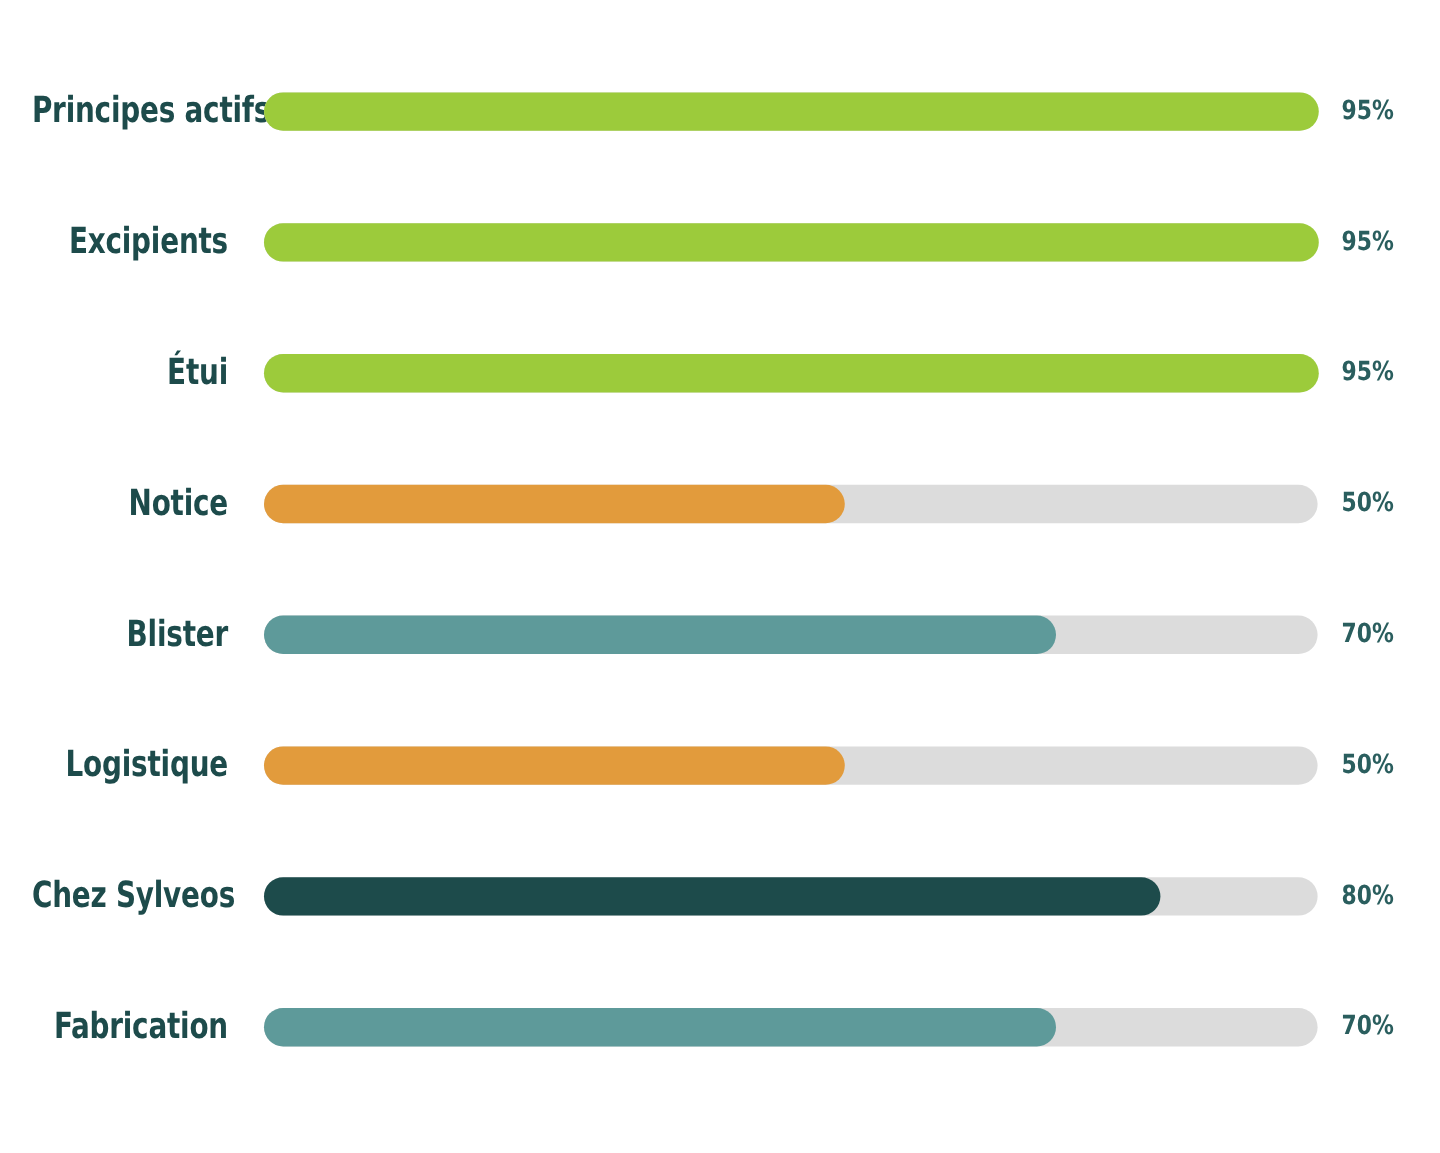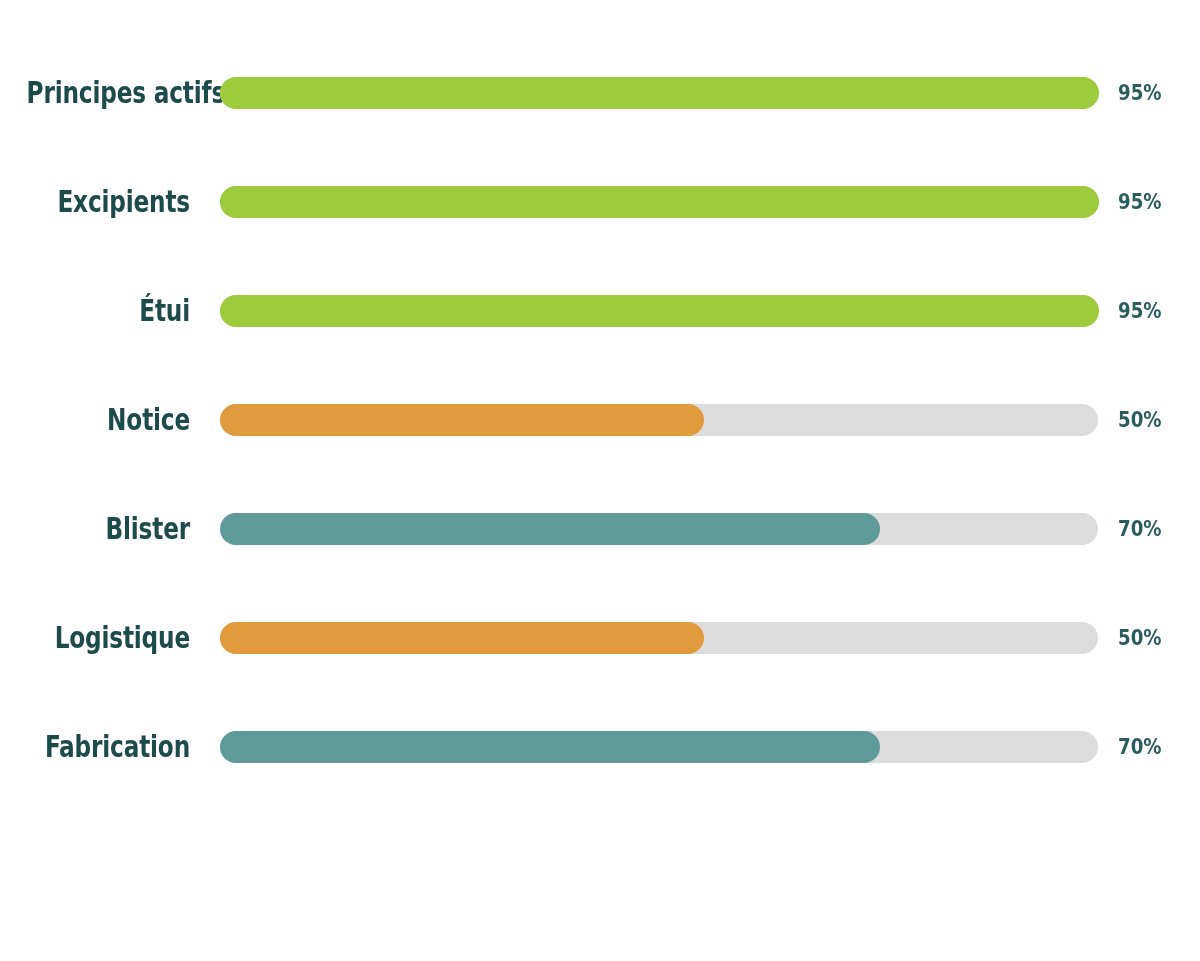--- a/index.html
+++ b/index.html
@@ -133,20 +133,28 @@
       </div>
       <div class="bar-row">
         <div class="row-label">Logistique</div>
         <div class="track-wrap">
           <div class="track"></div>
           <div class="fill" style="background: rgb(226, 155, 60); width: 484px;"></div>
         </div>
         <div class="row-value">50%</div>
       </div>
       <div class="bar-row">
+        <div class="row-label">Chez Sylveos</div>
+        <div class="track-wrap">
+          <div class="track"></div>
+          <div class="fill" style="background: rgb(29, 75, 75); width: 747.4px;"></div>
+        </div>
+        <div class="row-value">80%</div>
+      </div>
+      <div class="bar-row">
         <div class="row-label">Fabrication</div>
         <div class="track-wrap">
           <div class="track"></div>
           <div class="fill" style="background: rgb(94, 154, 154); width: 659.6px;"></div>
         </div>
         <div class="row-value">70%</div>
       </div>
     </div>
 </div>
 

